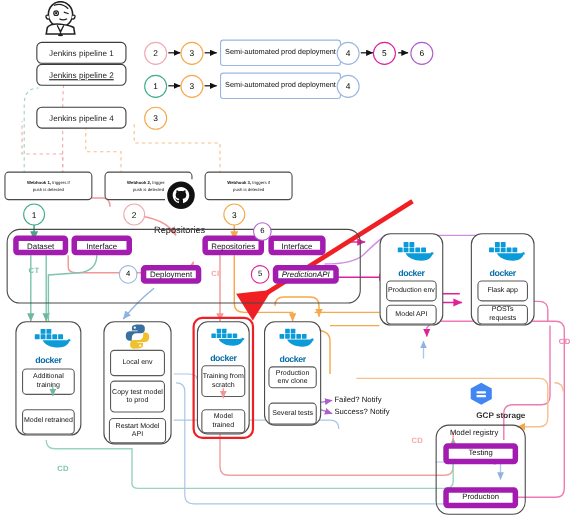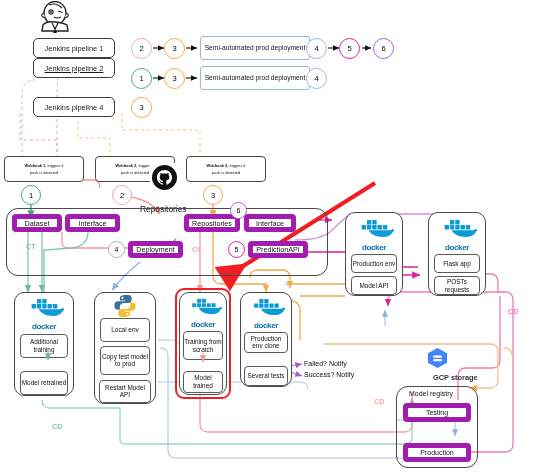--- a/index.html
+++ b/index.html
@@ -219,21 +219,21 @@
   <div class="node rbox-thin" style="left:65px;top:214px;width:55px;height:18px;font-size:7.2px;">Interface</div>
   <div class="node rbox-thin" style="left:184px;top:214px;width:56px;height:18px;font-size:7.2px;">Repositories</div>
   <div class="node rbox-thin" style="left:244px;top:214px;width:52px;height:18px;font-size:7.2px;">Interface</div>
 
   <div class="circ" style="left:230px;top:202px;width:17px;height:17px;border:1.4px solid #b05ecb;font-size:7px;">6</div>
 
   <div class="circ" style="left:108px;top:241px;width:17px;height:17px;border:1.4px solid #9bb7e0;font-size:7px;">4</div>
   <div class="node rbox-thin" style="left:128px;top:241px;width:55px;height:17px;font-size:7.2px;">Deployment</div>
 
   <div class="circ" style="left:228px;top:241px;width:17px;height:17px;border:1.4px solid #e0219a;font-size:7px;">5</div>
-  <div class="node rbox-thin" style="left:248px;top:241px;width:60px;height:17px;font-size:7.2px;">PredictionAPI</div>
+  <div class="node rbox-thin" style="left:248px;top:241px;width:60px;height:17px;font-size:7.2px;font-style:italic;">PredictionAPI</div>
 
   <div class="cdlbl" style="left:26px;top:243px;color:#7ec4ae;">CT</div>
   <div class="cdlbl" style="left:192px;top:246px;color:#f5a8a8;">CI</div>
 
   <div class="dockerwrap" style="left:14px;top:292px;width:60px;height:104px;">
     <div style="margin-top:3px;">
       <svg viewBox="0 0 44 26" width="40" height="23">
         <g fill="#0b9bd8">
           <rect x="14" y="9" width="5" height="5" rx="0.6"></rect>
             <rect x="20" y="9" width="5" height="5" rx="0.6"></rect>

